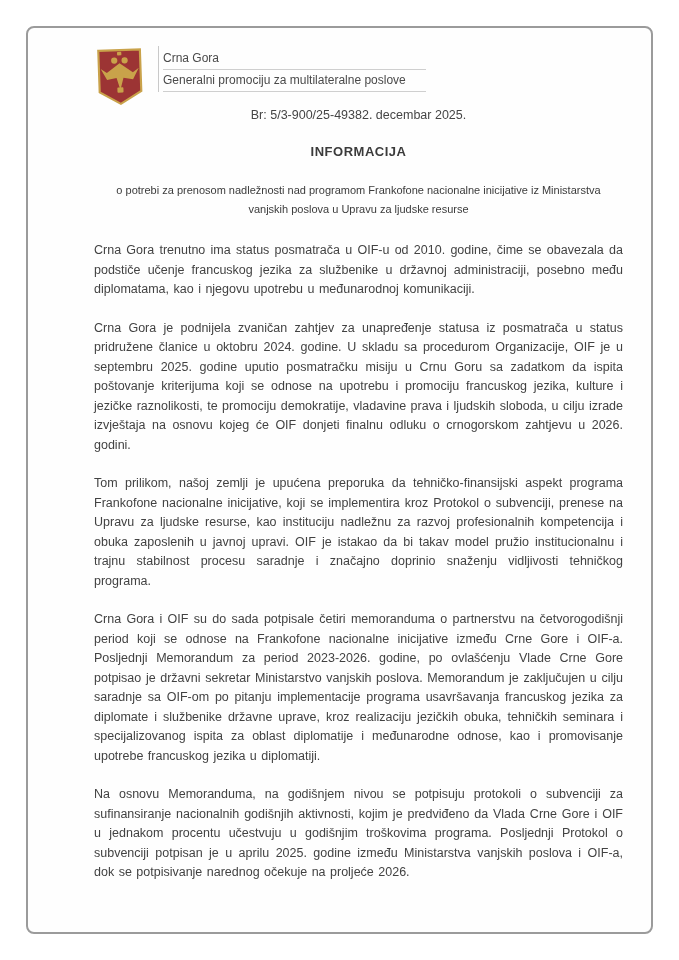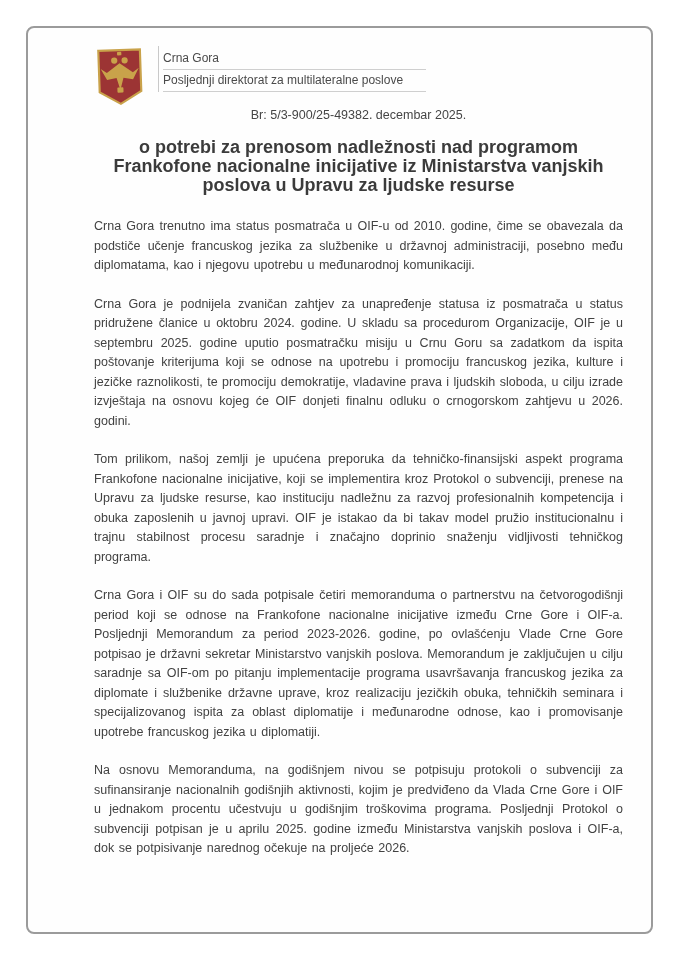--- a/index.html
+++ b/index.html
@@ -65,24 +65,24 @@
   .title {
     text-align: center;
     font-weight: bold;
     font-size: 13px;
     letter-spacing: 0.5px;
     margin-top: 22px;
     color: #3b3b3b;
   }
   .subtitle {
     text-align: center;
-    font-weight: bold;
-    font-size: 18px;
+    font-weight: normal;
+    font-size: 11px;
     line-height: 19px;
-    margin: 16px auto 0 auto;
+    margin: 22px auto 0 auto;
     width: 96%;
     color: #3b3b3b;
   }
   
   .paragraphs { margin-top: 22px; }
   .paragraphs p {
     font-size: 12.5px;
     line-height: 19.5px;
     text-align: justify;
     color: #424242;
@@ -106,29 +106,30 @@
             <circle cx="24" cy="16" r="3.6"></circle>
             <circle cx="36" cy="16" r="3.6"></circle>
             <path d="M30 19 L15 30 L8 25 L15 38 L26 36 L30 50 L34 36 L45 38 L52 25 L45 30 Z"></path>
             <rect x="26.5" y="47" width="7" height="6" rx="1"></rect>
             <rect x="27.5" y="6" width="5" height="4" rx="1"></rect>
           </g>
         </svg>
       </div>
       <div class="org-block">
         <div class="org-line">Crna Gora</div>
-        <div class="org-line">Posljednji direktorat za multilateralne poslove</div>
+        <div class="org-line">Generalni promociju za multilateralne poslove</div>
       </div>
     </div>
 
     <div class="ref-row">
       <span>Br: 5/3-900/25-4938</span>
       <span>2. decembar 2025.</span>
     </div>
 
+    <div class="title">INFORMACIJA</div>
     <div class="subtitle">o potrebi za prenosom nadležnosti nad programom Frankofone nacionalne inicijative iz Ministarstva vanjskih poslova u Upravu za ljudske resurse</div>
 
     <div class="paragraphs">
       <p>Crna Gora trenutno ima status posmatrača u OIF-u od 2010. godine, čime se obavezala da podstiče učenje francuskog jezika za službenike u državnoj administraciji, posebno među diplomatama, kao i njegovu upotrebu u međunarodnoj komunikaciji.</p>
       <p>Crna Gora je podnijela zvaničan zahtjev za unapređenje statusa iz posmatrača u status pridružene članice u oktobru 2024. godine. U skladu sa procedurom Organizacije, OIF je u septembru 2025. godine uputio posmatračku misiju u Crnu Goru sa zadatkom da ispita poštovanje kriterijuma koji se odnose na upotrebu i promociju francuskog jezika, kulture i jezičke raznolikosti, te promociju demokratije, vladavine prava i ljudskih sloboda, u cilju izrade izvještaja na osnovu kojeg će OIF donjeti finalnu odluku o crnogorskom zahtjevu u 2026. godini.</p>
       <p>Tom prilikom, našoj zemlji je upućena preporuka da tehničko-finansijski aspekt programa Frankofone nacionalne inicijative, koji se implementira kroz Protokol o subvenciji, prenese na Upravu za ljudske resurse, kao instituciju nadležnu za razvoj profesionalnih kompetencija i obuka zaposlenih u javnoj upravi. OIF je istakao da bi takav model pružio institucionalnu i trajnu stabilnost procesu saradnje i značajno doprinio snaženju vidljivosti tehničkog programa.</p>
       <p>Crna Gora i OIF su do sada potpisale četiri memoranduma o partnerstvu na četvorogodišnji period koji se odnose na Frankofone nacionalne inicijative između Crne Gore i OIF-a. Posljednji Memorandum za period 2023-2026. godine, po ovlašćenju Vlade Crne Gore potpisao je državni sekretar Ministarstvo vanjskih poslova. Memorandum je zaključujen u cilju saradnje sa OIF-om po pitanju implementacije programa usavršavanja francuskog jezika za diplomate i službenike državne uprave, kroz realizaciju jezičkih obuka, tehničkih seminara i specijalizovanog ispita za oblast diplomatije i međunarodne odnose, kao i promovisanje upotrebe francuskog jezika u diplomatiji.</p>
       <p>Na osnovu Memoranduma, na godišnjem nivou se potpisuju protokoli o subvenciji za sufinansiranje nacionalnih godišnjih aktivnosti, kojim je predviđeno da Vlada Crne Gore i OIF u jednakom procentu učestvuju u godišnjim troškovima programa. Posljednji Protokol o subvenciji potpisan je u aprilu 2025. godine između Ministarstva vanjskih poslova i OIF-a, dok se potpisivanje narednog očekuje na proljeće 2026.</p>
     </div>
 

